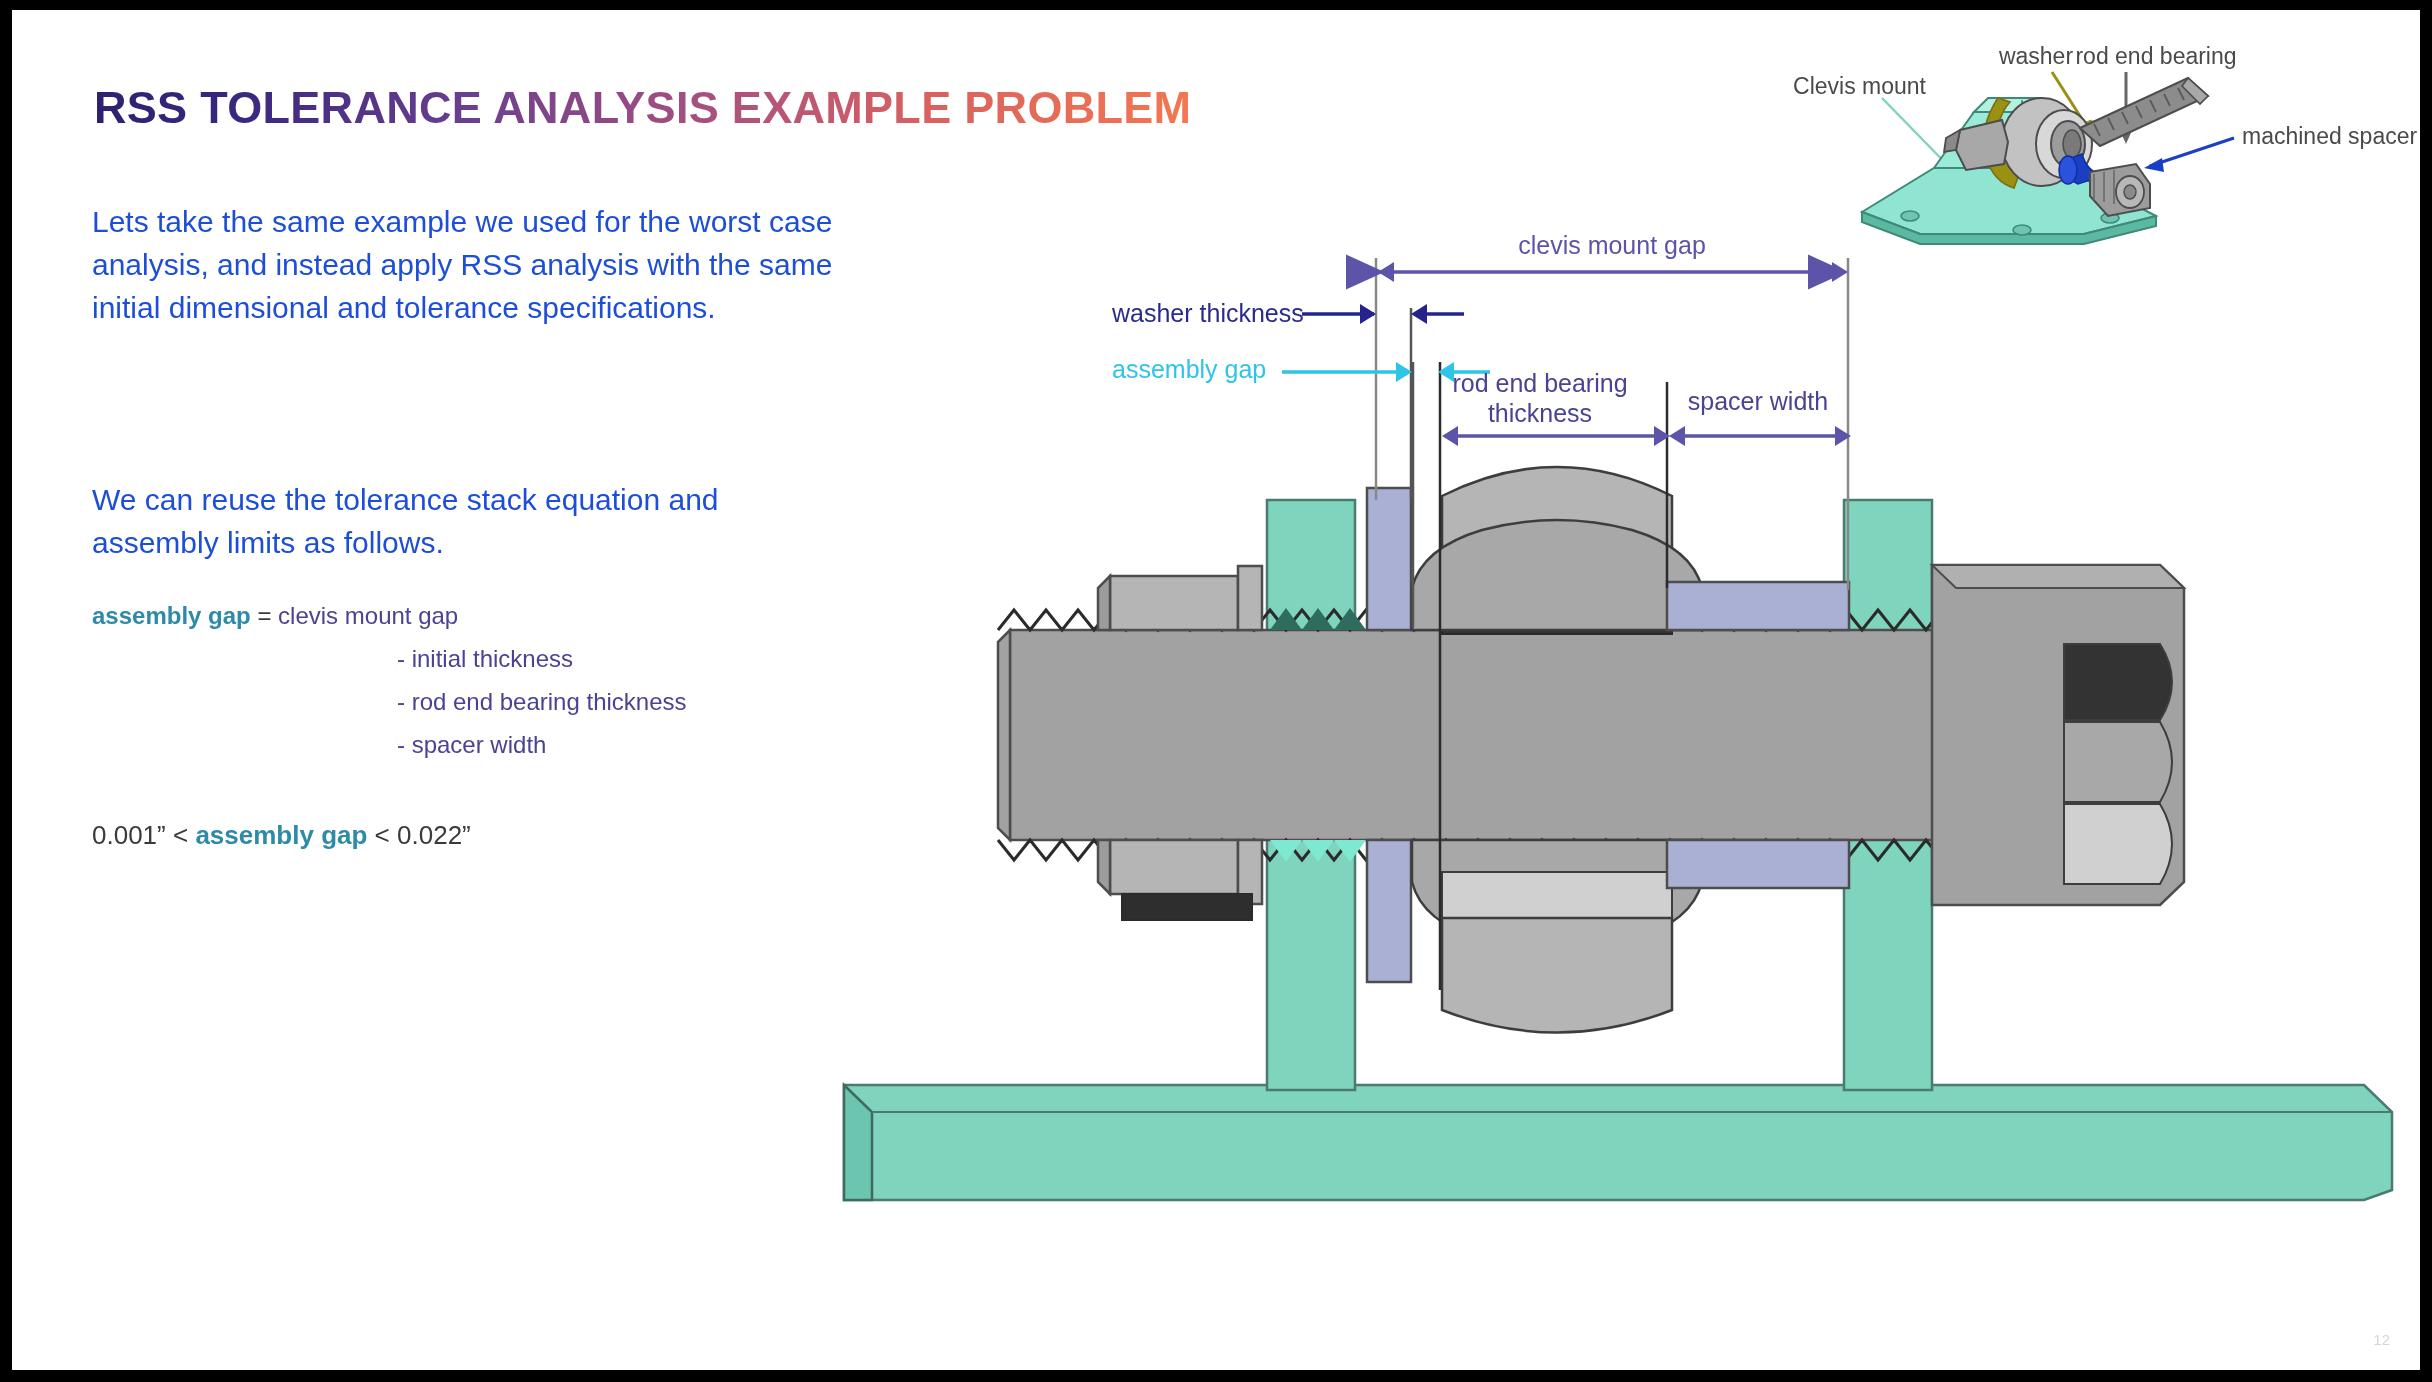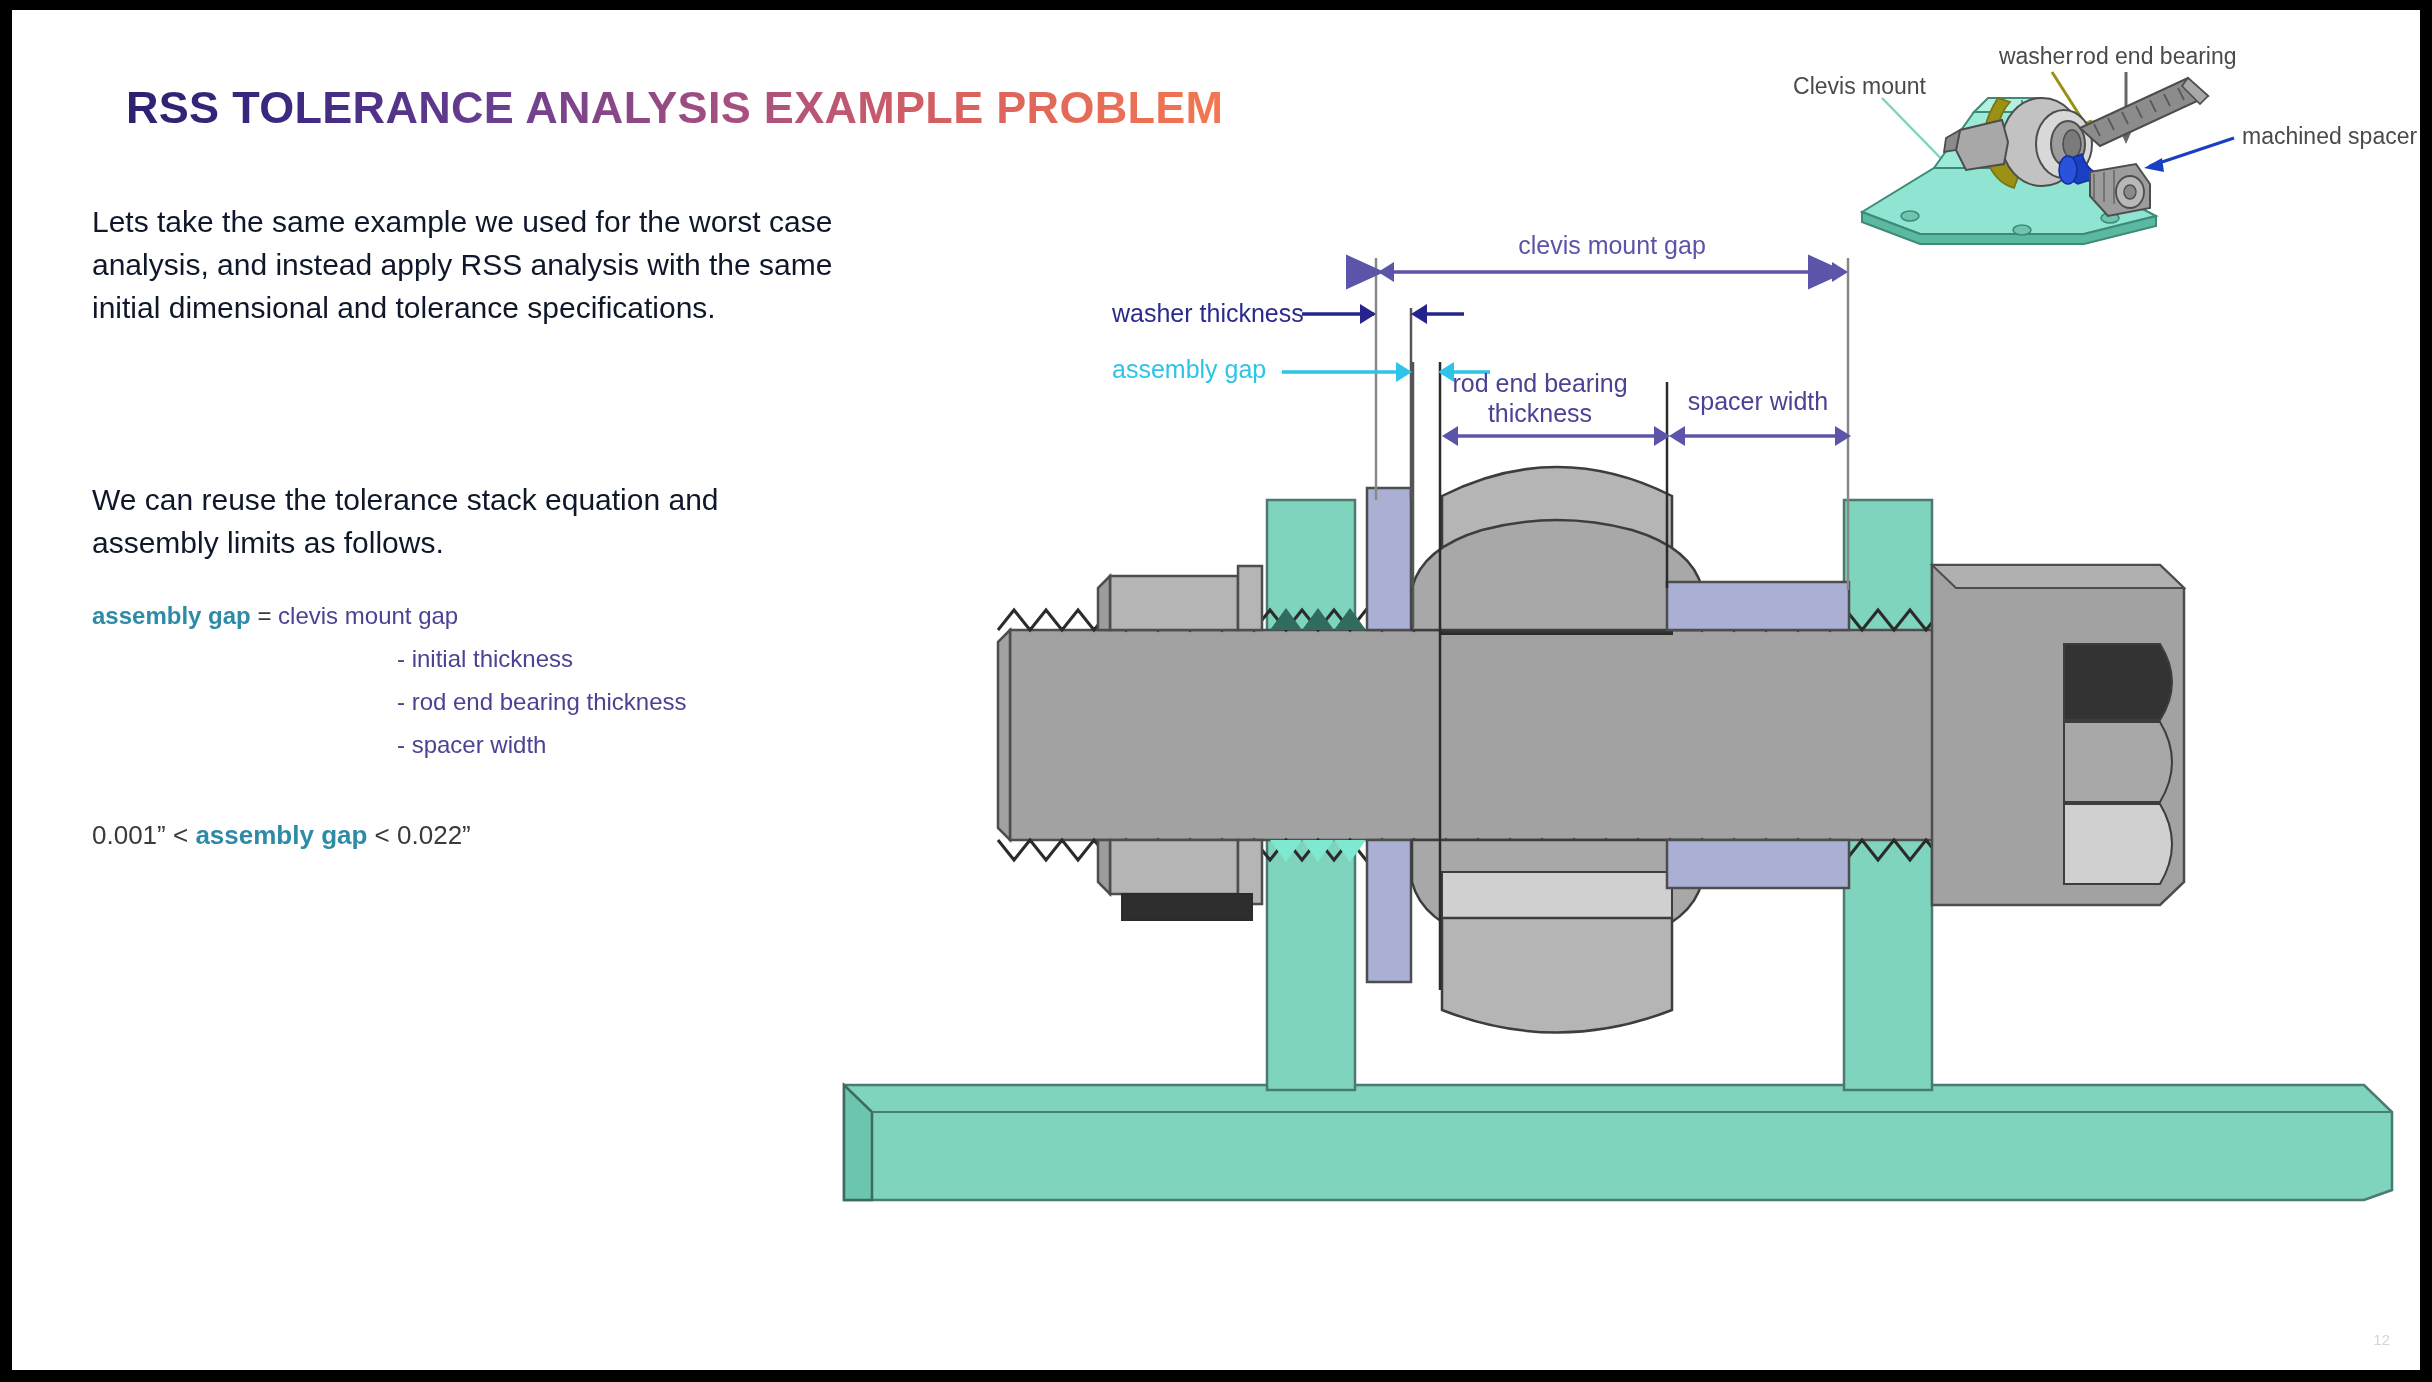--- a/index.html
+++ b/index.html
@@ -16,28 +16,28 @@
     overflow:hidden;
   }
 
   
   #title {
     position:absolute; left:82px; top:72px;
     font-size:45px; font-weight:bold;
     letter-spacing:0.3px; white-space:nowrap;
     background:linear-gradient(90deg,#2e2070 0%,#3b2880 14%,#6b3f8f 34%,#a8507f 56%,#d9615f 76%,#f3774f 100%);
     -webkit-background-clip:text; background-clip:text;
-    -webkit-text-fill-color:transparent; color:transparent;margin-left:32px;
+    -webkit-text-fill-color:transparent; color:transparent;
   }
 
   
   #para1, #para2 {
     position:absolute; left:80px;
     width:760px; font-size:30px; line-height:43px;
-    color:#0f172a;
+    color:#1d4ed8;
   }
   #para1 { top:190px; }
   #para2 { top:468px; }
 
   #equation {
     position:absolute; left:80px; top:584px;
     font-size:24px; line-height:43px;
   }
   .eq-row { white-space:nowrap; }
   .eq-term { color:#4a4394; }

